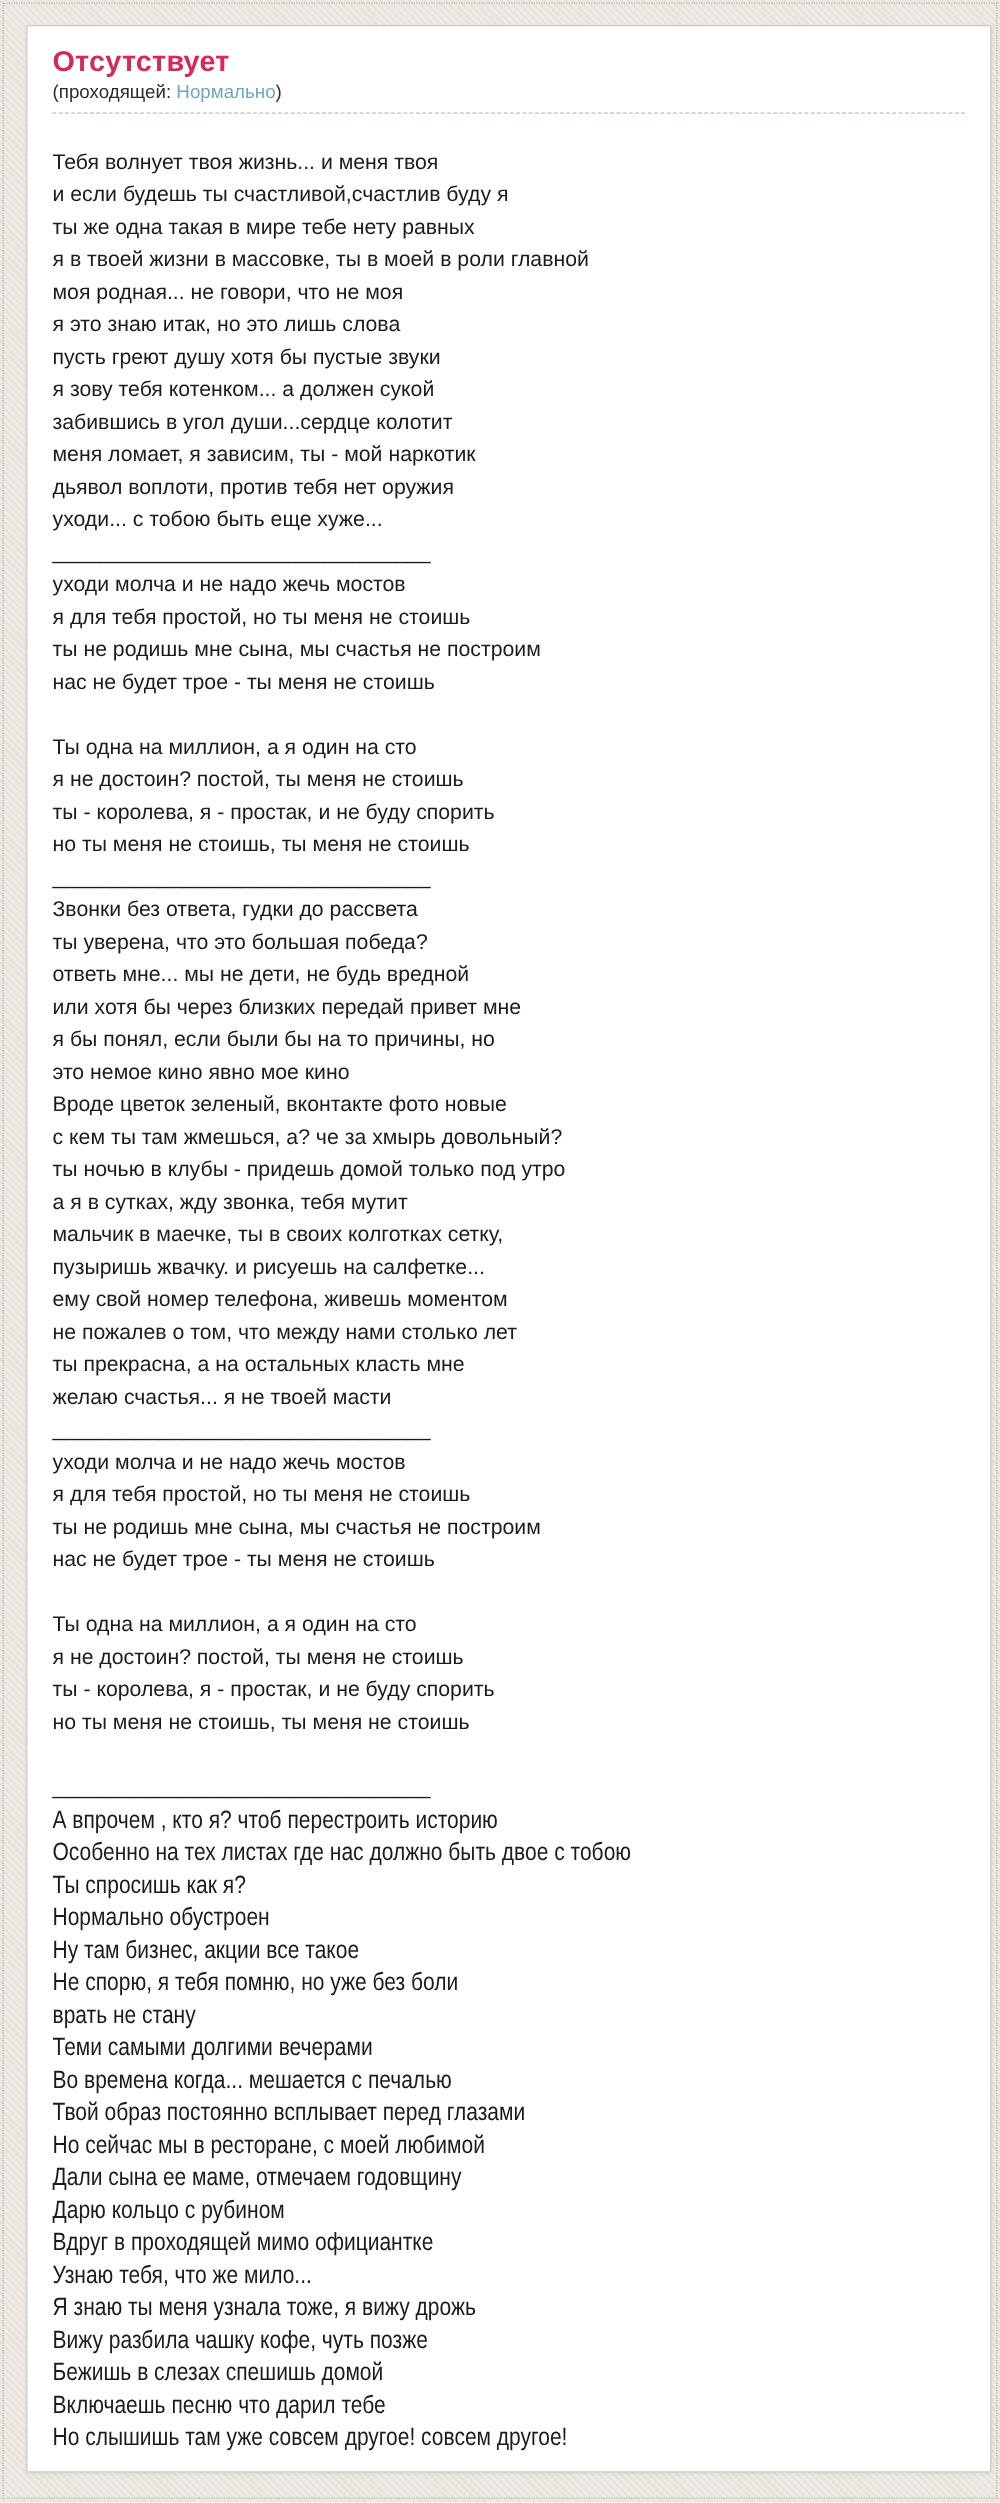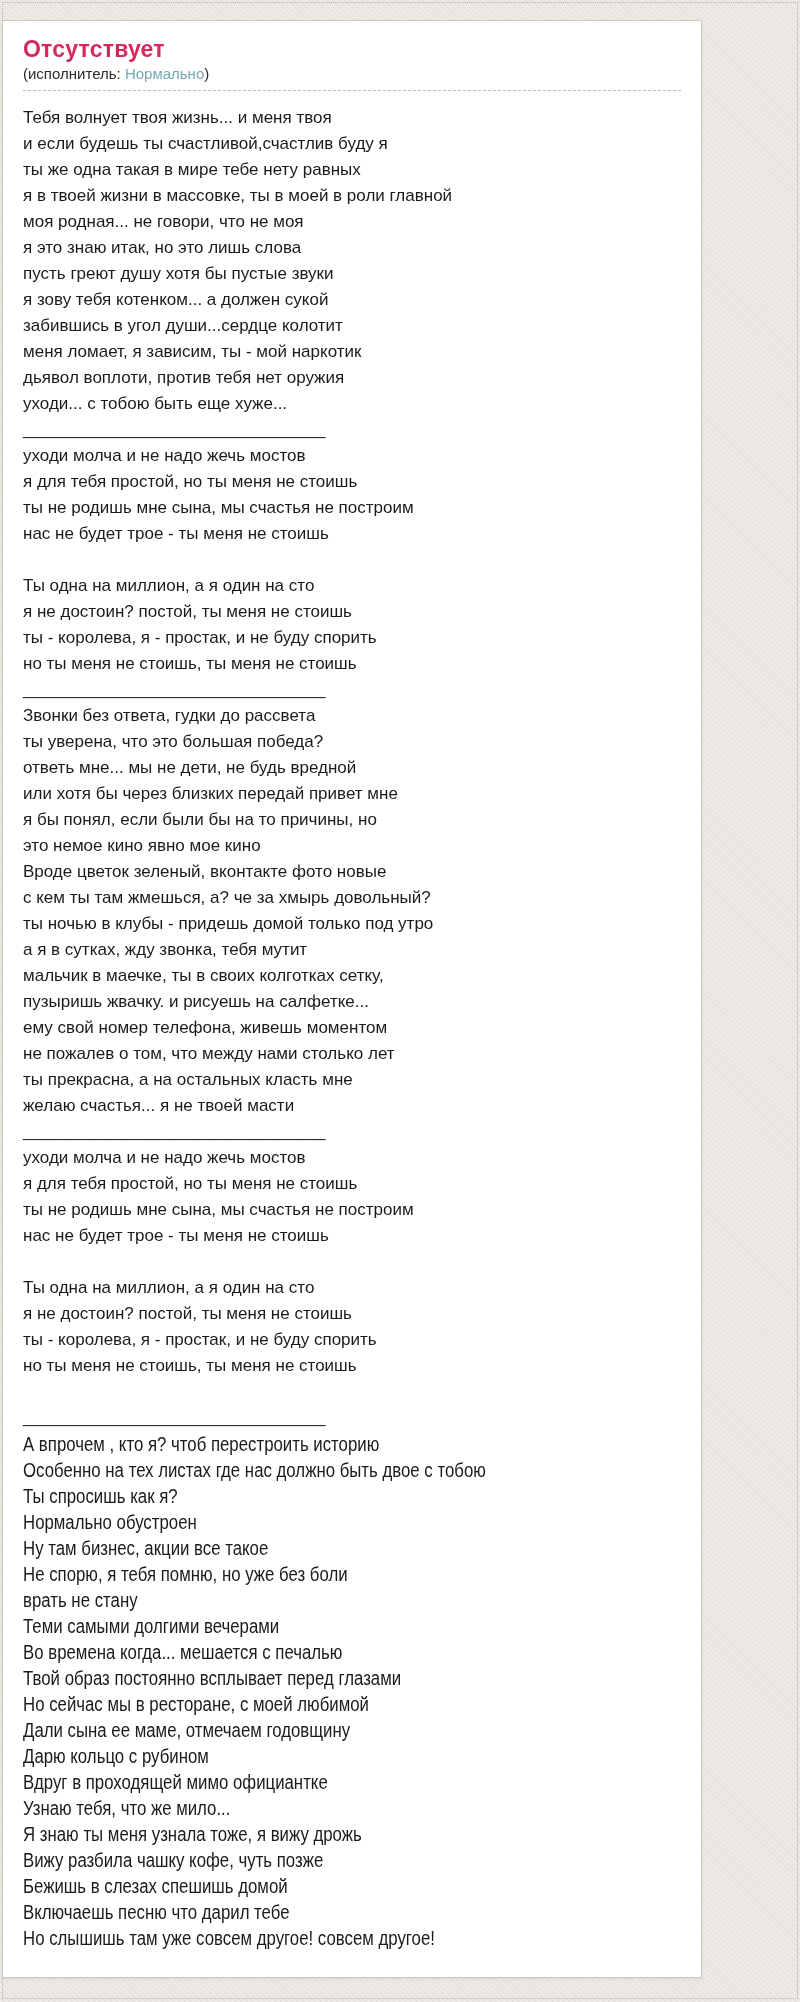--- a/index.html
+++ b/index.html
@@ -14,22 +14,22 @@
     overflow: hidden;
   }
   .page-frame {
     position: absolute;
     left: 2px; top: 2px; right: 2px; bottom: 3px;
     border: 1px dotted #b7b3ac;
     pointer-events: none;
   }
   .card {
     position: absolute;
-    left: 2px; top: 20px;
-    width: 700px; height: 1958px;
+    left: 21px; top: 20px;
+    width: 772px; height: 1958px;
     background: #ffffff;
     border: 1px solid #cecbc6;
     border-radius: 2px;
     box-shadow: 0 1px 3px rgba(0,0,0,0.07);
     padding: 15px 20px 0 20px;
   }
   .header {
     padding-bottom: 7px;
     border-bottom: 1px dashed #a9c0d2;
   }
@@ -45,21 +45,21 @@
     font-size: 15px;
     line-height: 19px;
     color: #2b2b2b;
   }
   .artist-link {
     color: #72a7b5;
     text-decoration: none;
     cursor: pointer;
   }
   .lyrics {
-    margin-top: 14px;
+    margin-top: 26px;
     font-size: 17px;
     line-height: 26px;
     color: #1b1b1b;
     white-space: pre-line;
   }
   .lyrics-final {
     margin-top: 0;
     font-size: 20px;
     line-height: 26px;
     width: 119%;
@@ -69,21 +69,21 @@
 </style>
 </head>
 <body>
 
 <div class="page-frame"></div>
 
 <div class="card">
   <div class="header">
     <div class="song-title">Отсутствует</div>
     <div class="artist-line">
-      <span>(исполнитель: </span><a class="artist-link">Нормально</a><span>)</span>
+      <span>(проходящей: </span><a class="artist-link">Нормально</a><span>)</span>
     </div>
   </div>
 
   <div class="lyrics">Тебя волнует твоя жизнь... и меня твоя
 и если будешь ты счастливой,счастлив буду я
 ты же одна такая в мире тебе нету равных
 я в твоей жизни в массовке, ты в моей в роли главной
 моя родная... не говори, что не моя
 я это знаю итак, но это лишь слова
 пусть греют душу хотя бы пустые звуки

